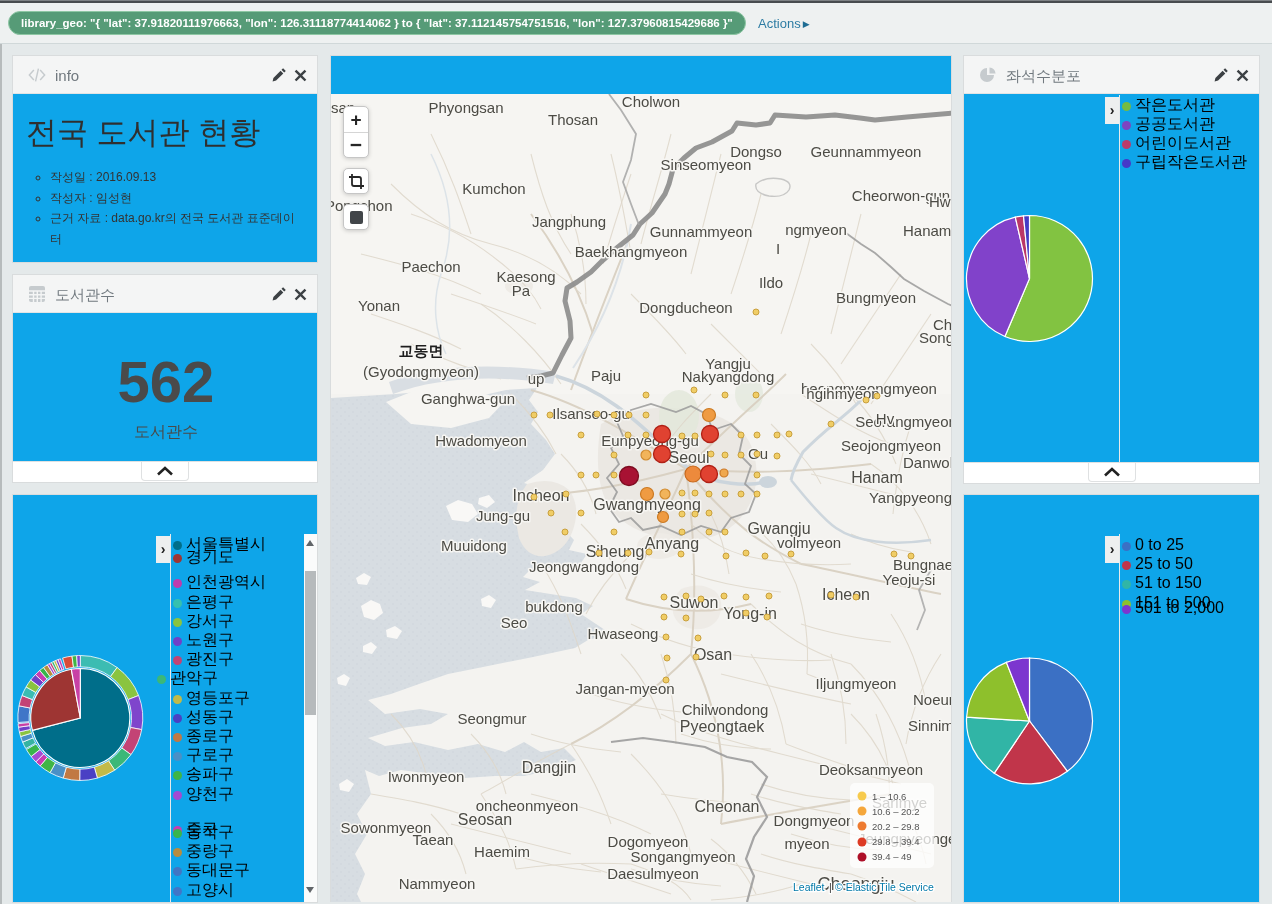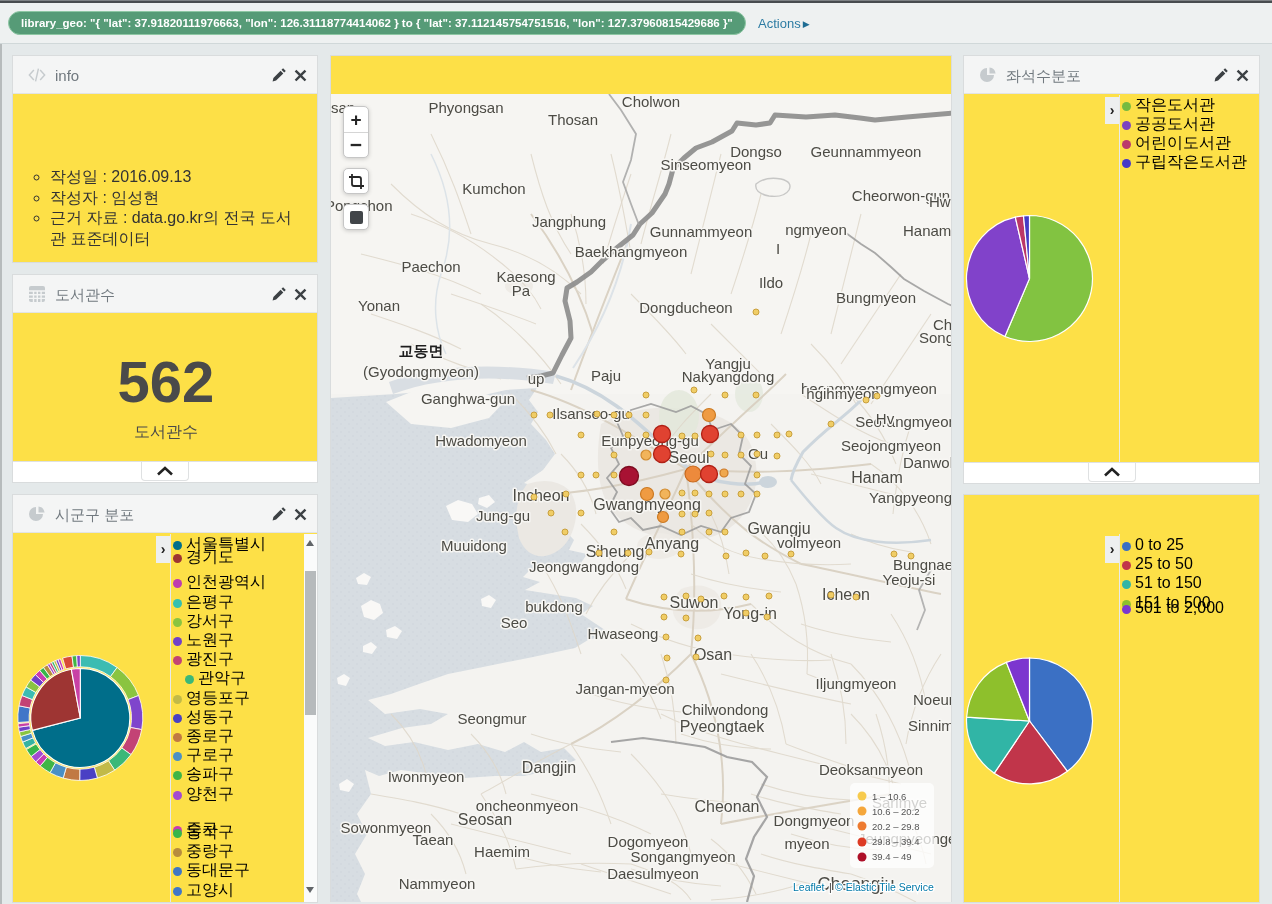--- a/index.html
+++ b/index.html
@@ -1,21 +1,21 @@
 <!DOCTYPE html>
 <html><head><meta charset="utf-8"><style>
 *{box-sizing:border-box;margin:0;padding:0}
 html,body{width:1272px;height:904px;overflow:hidden}
 body{font-family:"Liberation Sans",sans-serif;background:#e4e9ea;position:relative}
 .topdark{position:absolute;left:0;top:0;width:1272px;height:3px;background:#484c4f;border-top:1px solid #7e8285}
 .filterbar{position:absolute;left:0;top:3px;width:1272px;height:41px;background:#eef1f1;border-bottom:1px solid #d0d8d9}
 .pill{position:absolute;left:8px;top:8px;height:24px;line-height:23px;border-radius:12px;background:#569b77;border:1px solid #8ec7a4;color:#fff;font-size:11.5px;font-weight:bold;padding:0 12px;white-space:nowrap}
 .actions{position:absolute;left:758px;top:13px;color:#2d7ca3;font-size:13px}
 .actions .tri{display:inline-block;margin-left:2px;color:#1e6d94;font-size:9px;vertical-align:1px}
-.panel{position:absolute;background:#fde047;border:1px solid #d9dcdd}
+.panel{position:absolute;background:#0ea5e9;border:1px solid #d9dcdd}
 .phead{position:absolute;left:0;top:0;right:0;height:38px;background:#f4f5f5;border-bottom:1px solid #e2e4e5;color:#71797f;font-size:15px}
 .phead .ttl{position:absolute;left:42px;top:11px}
 .picon{position:absolute;left:15px;top:10px;width:18px;height:18px;color:#c6cbce;fill:#c6cbce}
 .hbtn{position:absolute;top:11px;width:16px;height:16px;fill:#3c4144}
 .collapser{position:absolute;left:0;right:0;bottom:0;height:21px;background:#fff;border-top:1px solid #dfe1e2}
 .ctab{position:absolute;left:50%;margin-left:-24px;top:0;width:48px;height:19px;background:#fff;border:1px solid #dfe1e2;border-top:none;border-radius:0 0 4px 4px;text-align:center}
 .litem{position:absolute;left:0;white-space:nowrap;height:19px;line-height:19px}
 .ldot{display:inline-block;width:9px;height:9px;border-radius:50%;margin-right:4px;vertical-align:-1px}
 .ctoggle{position:absolute;width:14px;height:27px;background:#edefef;color:#222;text-align:center;line-height:27px;font-size:14px;font-weight:bold}
 .vline{position:absolute;width:1px;background:#e8eaeb}
@@ -38,21 +38,22 @@
         <path d="M11.6 1 L8.4 15" stroke="#c6cbce" stroke-width="1.6"></path>
       </svg>
       <span class="ttl">info</span>
       <span class="hbtn" style="left:258px"><svg viewBox="0 0 16 16" width="16" height="16">
           <path d="M12.1 1.2 L14.8 3.9 L13.2 5.5 L10.5 2.8 Z M9.6 3.7 L12.3 6.4 L5.1 13.6 L1.6 14.4 L2.4 10.9 Z" fill="#3c4144"></path>
         </svg></span>
       <span class="hbtn" style="left:280px;top:12px"><svg viewBox="0 0 16 16" width="15" height="15">
           <path d="M3.6 1.8 L8 6.2 L12.4 1.8 L14.2 3.6 L9.8 8 L14.2 12.4 L12.4 14.2 L8 9.8 L3.6 14.2 L1.8 12.4 L6.2 8 L1.8 3.6 Z" fill="#3c4144"></path>
         </svg></span>
     </div>
-<ul style="position:absolute;left:37px;top:111px;font-size:16px;color:#333;list-style-type:circle;line-height:20.5px;width:252px">
+<div style="position:absolute;left:13px;top:56px;font-size:31px;color:#2f2f2f">전국 도서관 현황</div>
+<ul style="position:absolute;left:37px;top:111px;font-size:12px;color:#333;list-style-type:circle;line-height:20.5px;width:252px">
       <li>작성일 : 2016.09.13</li>
       <li>작성자 : 임성현</li>
       <li>근거 자료 : data.go.kr의 전국 도서관 표준데이터</li>
     </ul>
 </div>
 <div class="panel" style="left:12px;top:274px;width:306px;height:209px">
 <div class="phead">
       <svg class="picon" viewBox="0 0 18 18">
         <rect x="1" y="1" width="16" height="16" rx="2" fill="#c6cbce"></rect>
         <g stroke="#f4f5f5" stroke-width="1.4">
@@ -69,33 +70,20 @@
     </div>
 <div style="position:absolute;left:0;width:306px;top:73px;text-align:center;font-size:58px;font-weight:bold;color:#4a4a4a">562</div>
 <div style="position:absolute;left:0;width:306px;top:147px;text-align:center;font-size:16px;color:#4a4a4a">도서관수</div>
 <div class="collapser">
       <div class="ctab"><svg viewBox="0 0 20 10" width="20" height="10" style="margin-top:4px">
           <path d="M3 8.5 L10 2 L17 8.5" fill="none" stroke="#222" stroke-width="2.6"></path>
         </svg></div>
     </div>
 </div>
 <div class="panel" style="left:12px;top:494px;width:306px;height:409px">
-<div class="phead">
-      <svg class="picon" viewBox="0 0 18 18">
-        <path d="M8 2 A7 7 0 1 0 15 9 L8 9 Z" fill="#c6cbce"></path>
-        <path d="M10.5 1.5 A7 7 0 0 1 16.6 7.5 L10.5 7.5 Z" fill="#c6cbce"></path>
-      </svg>
-      <span class="ttl">시군구 분포</span>
-      <span class="hbtn" style="left:258px"><svg viewBox="0 0 16 16" width="16" height="16">
-          <path d="M12.1 1.2 L14.8 3.9 L13.2 5.5 L10.5 2.8 Z M9.6 3.7 L12.3 6.4 L5.1 13.6 L1.6 14.4 L2.4 10.9 Z" fill="#3c4144"></path>
-        </svg></span>
-      <span class="hbtn" style="left:280px;top:12px"><svg viewBox="0 0 16 16" width="15" height="15">
-          <path d="M3.6 1.8 L8 6.2 L12.4 1.8 L14.2 3.6 L9.8 8 L14.2 12.4 L12.4 14.2 L8 9.8 L3.6 14.2 L1.8 12.4 L6.2 8 L1.8 3.6 Z" fill="#3c4144"></path>
-        </svg></span>
-    </div>
 <svg style="position:absolute;left:0;top:39px" width="155" height="369" viewBox="0 0 155 369">
       <path d="M67.3,184.0 L67.3,134.5 A49.5,49.5 0 1 1 19.4,196.4 Z" fill="#006e8a" stroke="#fff" stroke-width="1.1"></path>
       <path d="M67.3,184.0 L19.4,196.4 A49.5,49.5 0 0 1 58.3,135.3 Z" fill="#9e3533" stroke="#fff" stroke-width="1.1"></path>
       <path d="M67.3,184.0 L58.3,135.3 A49.5,49.5 0 0 1 67.3,134.5 Z" fill="#c840a5" stroke="#fff" stroke-width="1.1"></path>
       <path d="M67.3,121.5 A62.5,62.5 0 0 1 104.1,133.5 L97.5,142.6 A51.2,51.2 0 0 0 67.3,132.8 Z" fill="#3cbcb2" stroke="#fff" stroke-width="0.8"></path>
       <path d="M104.1,133.5 A62.5,62.5 0 0 1 125.6,161.5 L115.1,165.6 A51.2,51.2 0 0 0 97.5,142.6 Z" fill="#8ac440" stroke="#fff" stroke-width="0.8"></path>
       <path d="M125.6,161.5 A62.5,62.5 0 0 1 128.7,195.6 L117.6,193.5 A51.2,51.2 0 0 0 115.1,165.6 Z" fill="#7f45cc" stroke="#fff" stroke-width="0.8"></path>
       <path d="M128.7,195.6 A62.5,62.5 0 0 1 118.0,220.6 L108.8,214.0 A51.2,51.2 0 0 0 117.6,193.5 Z" fill="#c34375" stroke="#fff" stroke-width="0.8"></path>
       <path d="M118.0,220.6 A62.5,62.5 0 0 1 101.7,236.2 L95.5,226.8 A51.2,51.2 0 0 0 108.8,214.0 Z" fill="#3bb878" stroke="#fff" stroke-width="0.8"></path>
       <path d="M101.7,236.2 A62.5,62.5 0 0 1 84.4,244.1 L81.3,233.2 A51.2,51.2 0 0 0 95.5,226.8 Z" fill="#c2ba48" stroke="#fff" stroke-width="0.8"></path>
@@ -132,21 +120,21 @@
 <div style="position:absolute;left:0;top:0;width:304px;height:407px;overflow:hidden">
       <div class="vline" style="left:157px;top:39px;height:369px"></div>
       <div class="ctoggle" style="left:143px;top:41px">›</div>
       <div class="litem" style="left:160px;top:39px"><span class="ldot" style="background:#006e8a"></span>서울특별시</div>
       <div class="litem" style="left:160px;top:52px"><span class="ldot" style="background:#9e3533"></span>경기도</div>
       <div class="litem" style="left:160px;top:77px"><span class="ldot" style="background:#bf3bae"></span>인천광역시</div>
       <div class="litem" style="left:160px;top:97px"><span class="ldot" style="background:#35c0af"></span>은평구</div>
       <div class="litem" style="left:160px;top:116px"><span class="ldot" style="background:#8ac440"></span>강서구</div>
       <div class="litem" style="left:160px;top:135px"><span class="ldot" style="background:#7140c8"></span>노원구</div>
       <div class="litem" style="left:160px;top:154px"><span class="ldot" style="background:#c34375"></span>광진구</div>
-      <div class="litem" style="left:172px;top:173px"><span class="ldot" style="background:#3bb878"></span>관악구</div>
+      <div class="litem" style="left:144px;top:173px"><span class="ldot" style="background:#3bb878"></span>관악구</div>
       <div class="litem" style="left:160px;top:193px"><span class="ldot" style="background:#c2ba48"></span>영등포구</div>
       <div class="litem" style="left:160px;top:212px"><span class="ldot" style="background:#4a40c4"></span>성동구</div>
       <div class="litem" style="left:160px;top:231px"><span class="ldot" style="background:#c17943"></span>종로구</div>
       <div class="litem" style="left:160px;top:250px"><span class="ldot" style="background:#4a90c6"></span>구로구</div>
       <div class="litem" style="left:160px;top:269px"><span class="ldot" style="background:#3fb546"></span>송파구</div>
       <div class="litem" style="left:160px;top:289px"><span class="ldot" style="background:#a44ad2"></span>양천구</div>
       <div class="litem" style="left:160px;top:324px"><span class="ldot" style="background:#c93cb2"></span>중구</div>
       <div class="litem" style="left:160px;top:327px"><span class="ldot" style="background:#38b54b"></span>동작구</div>
       <div class="litem" style="left:160px;top:346px"><span class="ldot" style="background:#b78c3e"></span>중랑구</div>
       <div class="litem" style="left:160px;top:365px"><span class="ldot" style="background:#4076c4"></span>동대문구</div>

